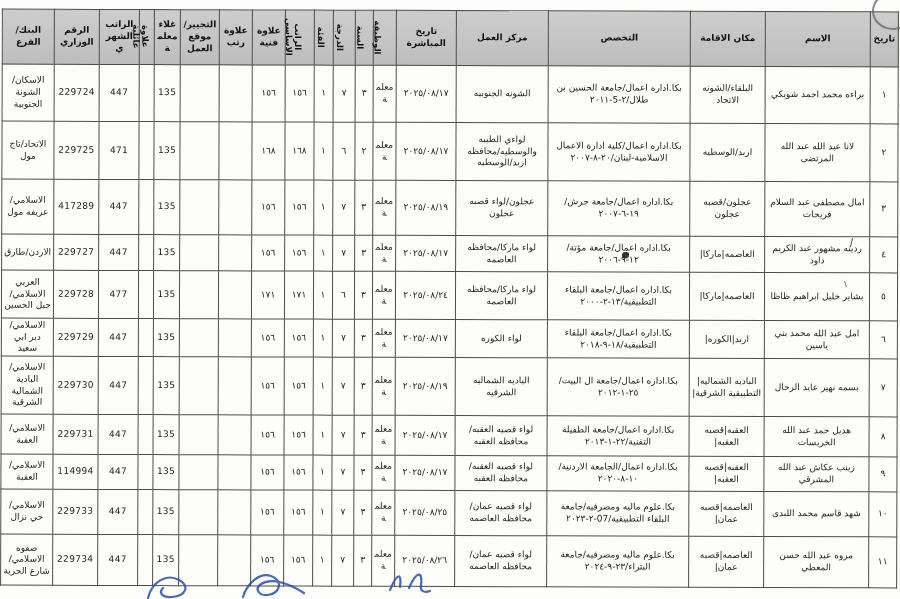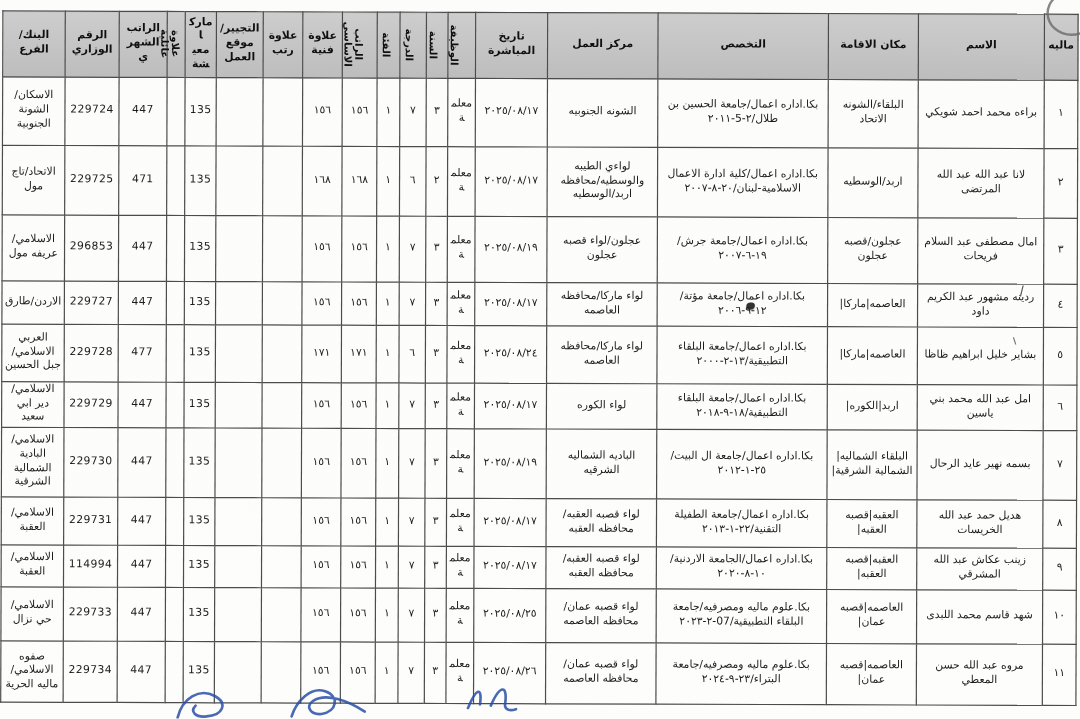--- a/index.html
+++ b/index.html
@@ -75,36 +75,36 @@
         <col style="width: 33px;">
         <col style="width: 39px;">
         <col style="width: 26px;">
         <col style="width: 15px;">
         <col style="width: 40px;">
         <col style="width: 45px;">
         <col style="width: 52px;">
       </colgroup>
     <thead>
         <tr>
-          <th>ماليه</th>
+          <th>تاريخ</th>
           <th>الاسم</th>
           <th>مكان الاقامة</th>
           <th>التخصص</th>
           <th>مركز العمل</th>
           <th>تاريخ المباشرة</th>
           <th class="rot"><span class="rv">الوظيفة</span></th>
           <th class="rot"><span class="rv">السنة</span></th>
           <th class="rot"><span class="rv">الدرجة</span></th>
           <th class="rot"><span class="rv">الفئة</span></th>
           <th class="rot"><span class="rv">الراتب
 الاساسي</span></th>
           <th>علاوة فنية</th>
           <th>علاوة رتب</th>
           <th>التجيير/ موقع العمل</th>
-          <th>ماركا معيشة</th>
+          <th>غلاء معلمة</th>
           <th class="rot"><span class="rv">علاوة عائلية</span></th>
           <th>الراتب الشهري</th>
           <th>الرقم الوزاري</th>
           <th>البنك/الفرع</th>
         </tr>
       </thead>
     <tbody>
         <tr style="height: 57px;">
           <td>١</td>
           <td class="c-name">براءه محمد احمد شويكي</td>
@@ -158,21 +158,21 @@
           <td>٣</td>
           <td>٧</td>
           <td>١</td>
           <td>١٥٦</td>
           <td>١٥٦</td>
           <td></td>
           <td></td>
           <td class="c-num">135</td>
           <td></td>
           <td class="c-num">447</td>
-          <td class="c-num">296853</td>
+          <td class="c-num">417289</td>
           <td>الاسلامي/عريفه مول</td>
         </tr>
         <tr style="height: 36px;">
           <td>٤</td>
           <td class="c-name">ردينه مشهور عبد الكريم داود</td>
           <td>العاصمه|ماركا|</td>
           <td>بكا.اداره اعمال/جامعة مؤتة/١٢-٩-٢٠٠٦</td>
           <td>لواء ماركا/محافظه العاصمه</td>
           <td>٢٠٢٥/٠٨/١٧</td>
           <td>معلمة</td>
@@ -227,21 +227,21 @@
           <td></td>
           <td class="c-num">135</td>
           <td></td>
           <td class="c-num">447</td>
           <td class="c-num">229729</td>
           <td>الاسلامي/دير ابي سعيد</td>
         </tr>
         <tr style="height: 58px;">
           <td>٧</td>
           <td class="c-name">بسمه نهير عايد الرحال</td>
-          <td>البلقاء الشماليه|الشمالية الشرقية|</td>
+          <td>الباديه الشماليه|التطبيقية الشرقية|</td>
           <td>بكا.اداره اعمال/جامعة ال البيت/٢٥-١-٢٠١٢</td>
           <td>الباديه الشماليه الشرقيه</td>
           <td>٢٠٢٥/٠٨/١٩</td>
           <td>معلمة</td>
           <td>٣</td>
           <td>٧</td>
           <td>١</td>
           <td>١٥٦</td>
           <td>١٥٦</td>
           <td></td>
@@ -327,21 +327,21 @@
           <td>٧</td>
           <td>١</td>
           <td>١٥٦</td>
           <td>١٥٦</td>
           <td></td>
           <td></td>
           <td class="c-num">135</td>
           <td></td>
           <td class="c-num">447</td>
           <td class="c-num">229734</td>
-          <td>صفوه الاسلامي/ماليه الحرية</td>
+          <td>صفوه الاسلامي/شارع الحرية</td>
         </tr>
       </tbody>
   </table>
 
   <div class="pen-circle"></div>
   <div class="ink-blob"></div>
   <div class="pen-tick"></div>
   <div class="pen-tick2"></div>
 
   <svg class="signature" viewBox="0 0 900 39" xmlns="http://www.w3.org/2000/svg">

